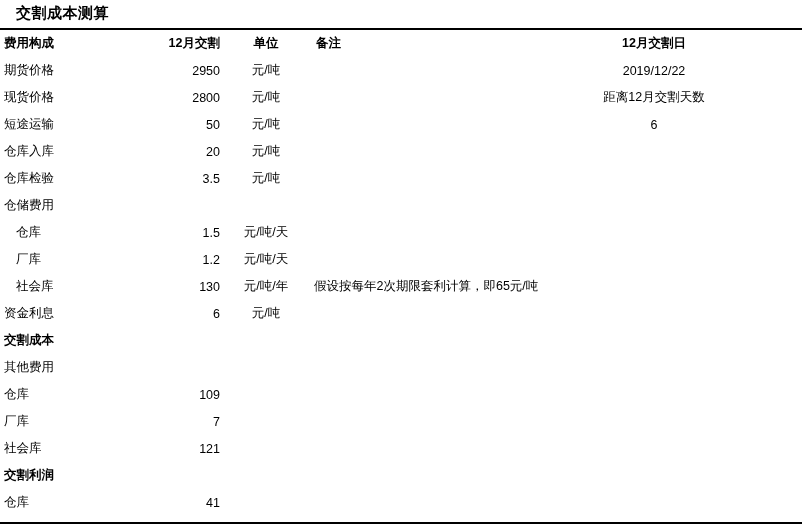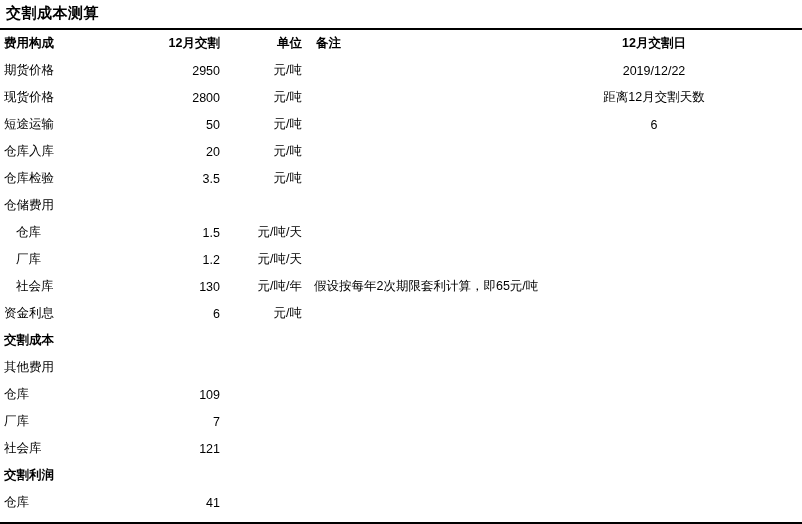--- a/index.html
+++ b/index.html
@@ -16,21 +16,21 @@
   }
   .page {
     position: relative;
     width: 802px;
     height: 524px;
     box-sizing: border-box;
   }
   .title {
     font-size: 15px;
     font-weight: bold;
-    padding: 4px 6px 5px 6px;
+    padding: 4px 6px 5px 16px;
     letter-spacing: 0.5px;
   }
   .title-rule {
     border-bottom: 2px solid #000000;
     width: 100%;
     height: 0;
   }
   table.sheet {
     width: 100%;
     border-collapse: collapse;
@@ -39,21 +39,21 @@
   }
   table.sheet td {
     padding: 2px 4px;
     vertical-align: middle;
     height: 23px;
     white-space: nowrap;
     overflow: visible;
   }
   .col-label  { width: 140px; }
   .col-value  { width: 68px;  text-align: right; }
-  .col-unit   { width: 72px;  text-align: right; padding-left: 6px !important; }
+  .col-unit   { width: 72px;  text-align: center; padding-left: 6px !important; }
   .col-note   { width: 250px; text-align: left; padding-left: 10px !important; margin-left: 36px; }
   .col-right1 { width: 160px; text-align: center; }
   .col-rest   { width: auto; }
   .bold { font-weight: bold; }
   .indent { padding-left: 16px !important; }
   .header-row td { font-weight: bold; }
   .right-center { text-align: center; }
   .note-inline { text-align: left; padding-left: 8px !important; }
   .bottom-rule {
     position: absolute;

